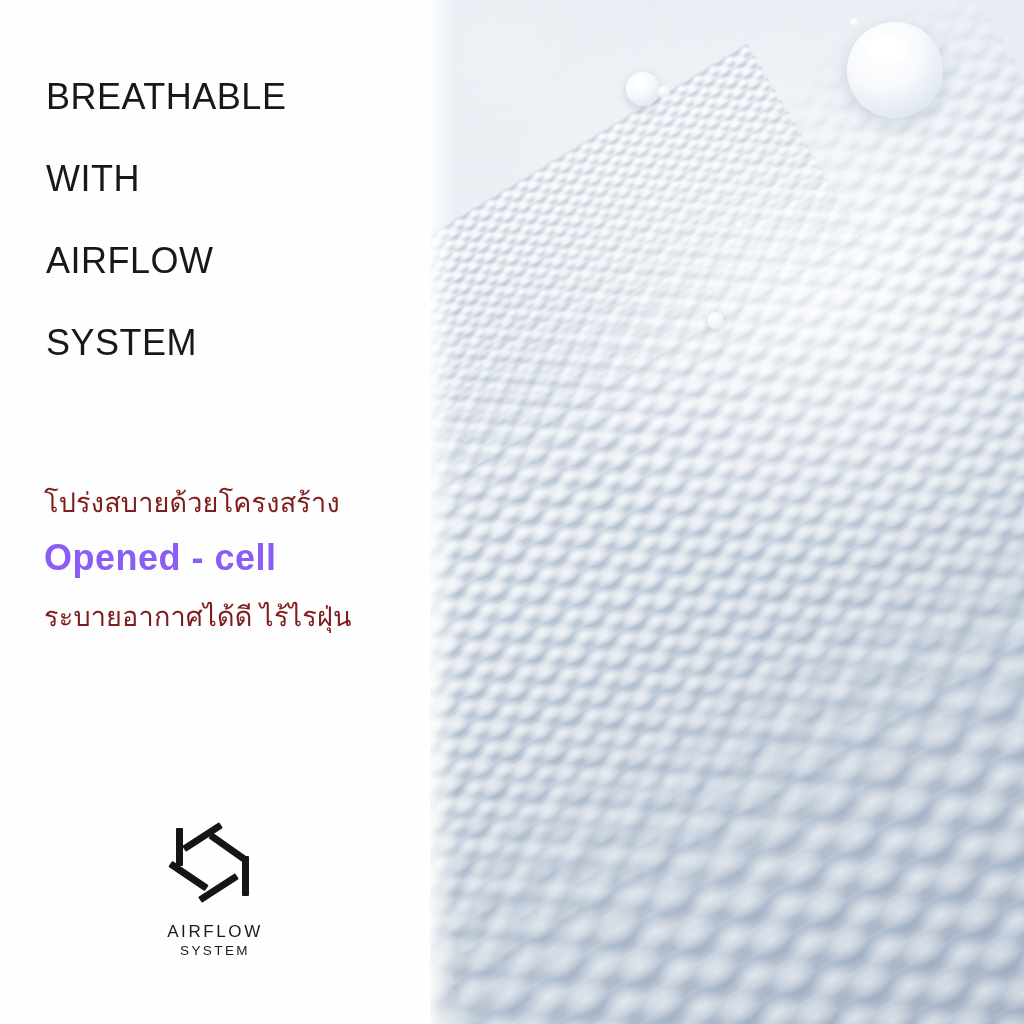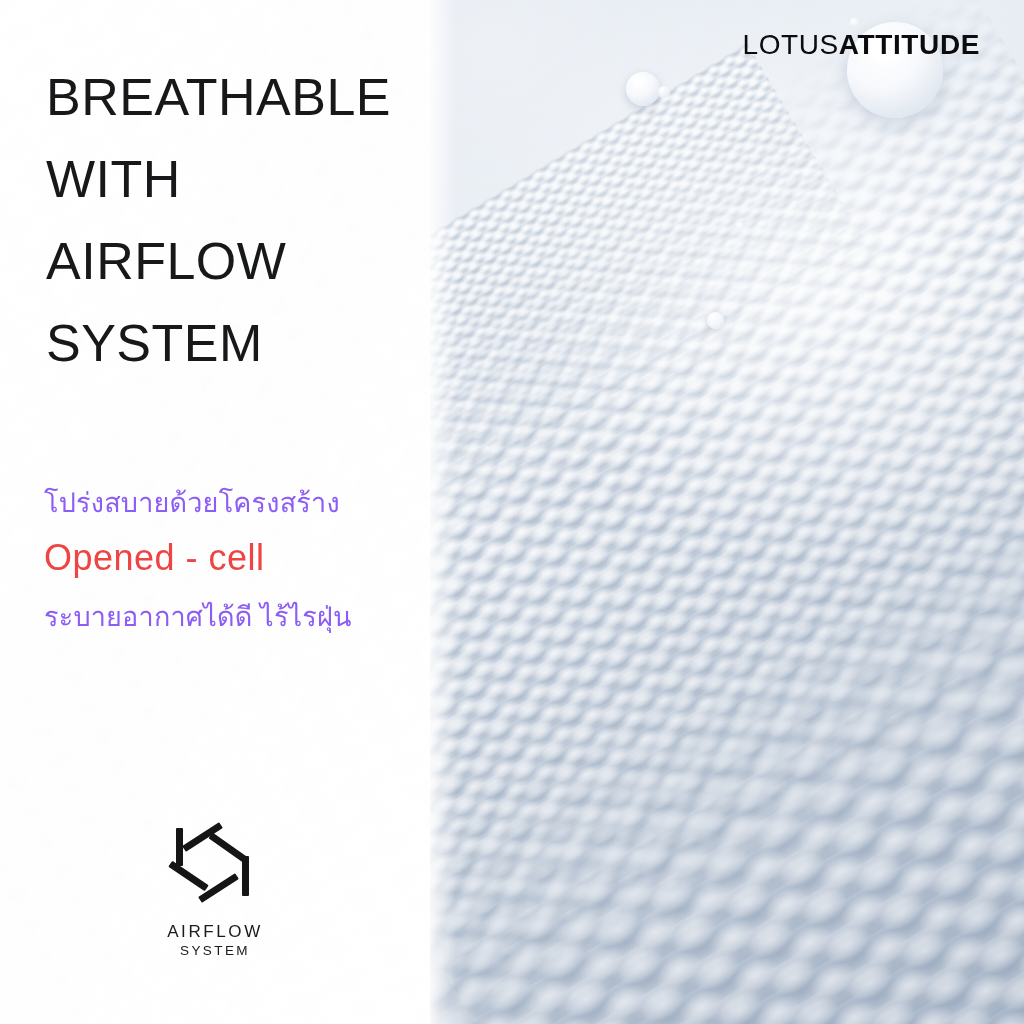--- a/index.html
+++ b/index.html
@@ -31,31 +31,31 @@
     transform:rotate(-28deg) scale(1.5);
     opacity:.6;
   }
   .left-wash{
     position:absolute;inset:0;
     background:linear-gradient(115deg, rgba(255,255,255,.92) 0%, rgba(255,255,255,.80) 45%, rgba(255,255,255,.93) 100%);
   }
 
   .headline{
     position:absolute;left:46px;top:56px;width:372px;
-    font-size:52px;line-height:82px;font-weight:300;letter-spacing:.5px;
+    font-size:36px;line-height:82px;font-weight:300;letter-spacing:.5px;
     color:#17181a;white-space:pre-line;
   }
 
   .thai-block{position:absolute;left:44px;top:482px;width:380px;}
   .thai-line{
-    font-size:27px;line-height:42px;font-weight:400;color:#8b5cf6;
+    font-size:27px;line-height:42px;font-weight:400;color:#7f1d1d;
     letter-spacing:.2px;margin:0 0 4px 0;
   }
   .opened-cell{
-    font-size:36px;line-height:56px;font-weight:400;color:#ef4444;
+    font-size:36px;line-height:56px;font-weight:700;color:#8b5cf6;
     letter-spacing:.5px;margin:6px 0 10px 0;
   }
   .thai-line.l3{}
   .thai-line.l4{margin-top:8px;}
 
   
   .logo-wrap{position:absolute;left:0;top:812px;width:430px;text-align:center;}
   .logo-mark{position:relative;width:104px;height:104px;margin:0 auto;}
   .logo-mark span{
     position:absolute;background:#151515;border-radius:1px;display:block;
@@ -269,18 +269,15 @@
     <div class="photo-shade"></div>
     <div class="photo-edge"></div>
 
     <div class="drop drop-big"></div>
     <div class="drop drop-tiny"></div>
     <div class="drop drop-mid"></div>
     <div class="drop drop-mid-sat"></div>
     <div class="drop drop-tiny2"></div>
     <div class="drop drop-small"></div>
 
-    <div class="brand">
-      <span class="b-lotus">LOTUS</span><span class="b-attitude">ATTITUDE</span>
-    </div>
   </div>
 
 </div>
 
 </body></html>

